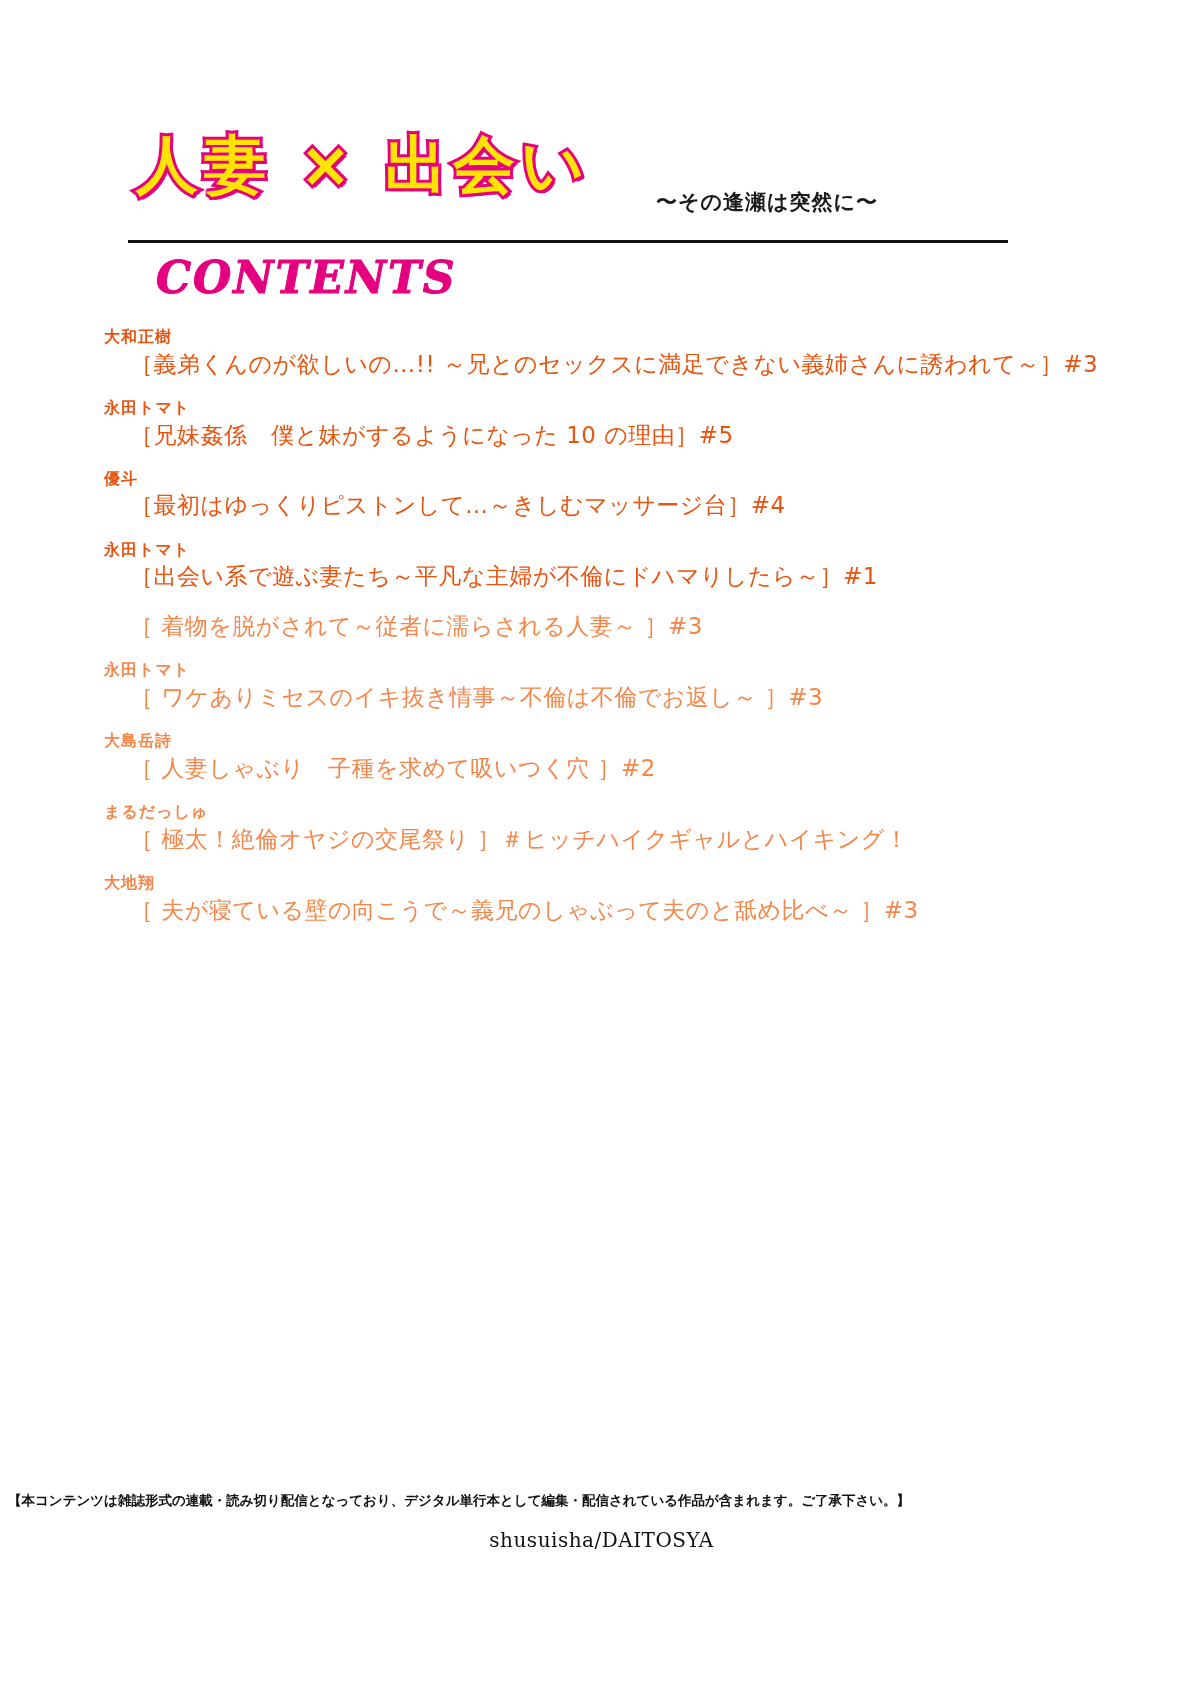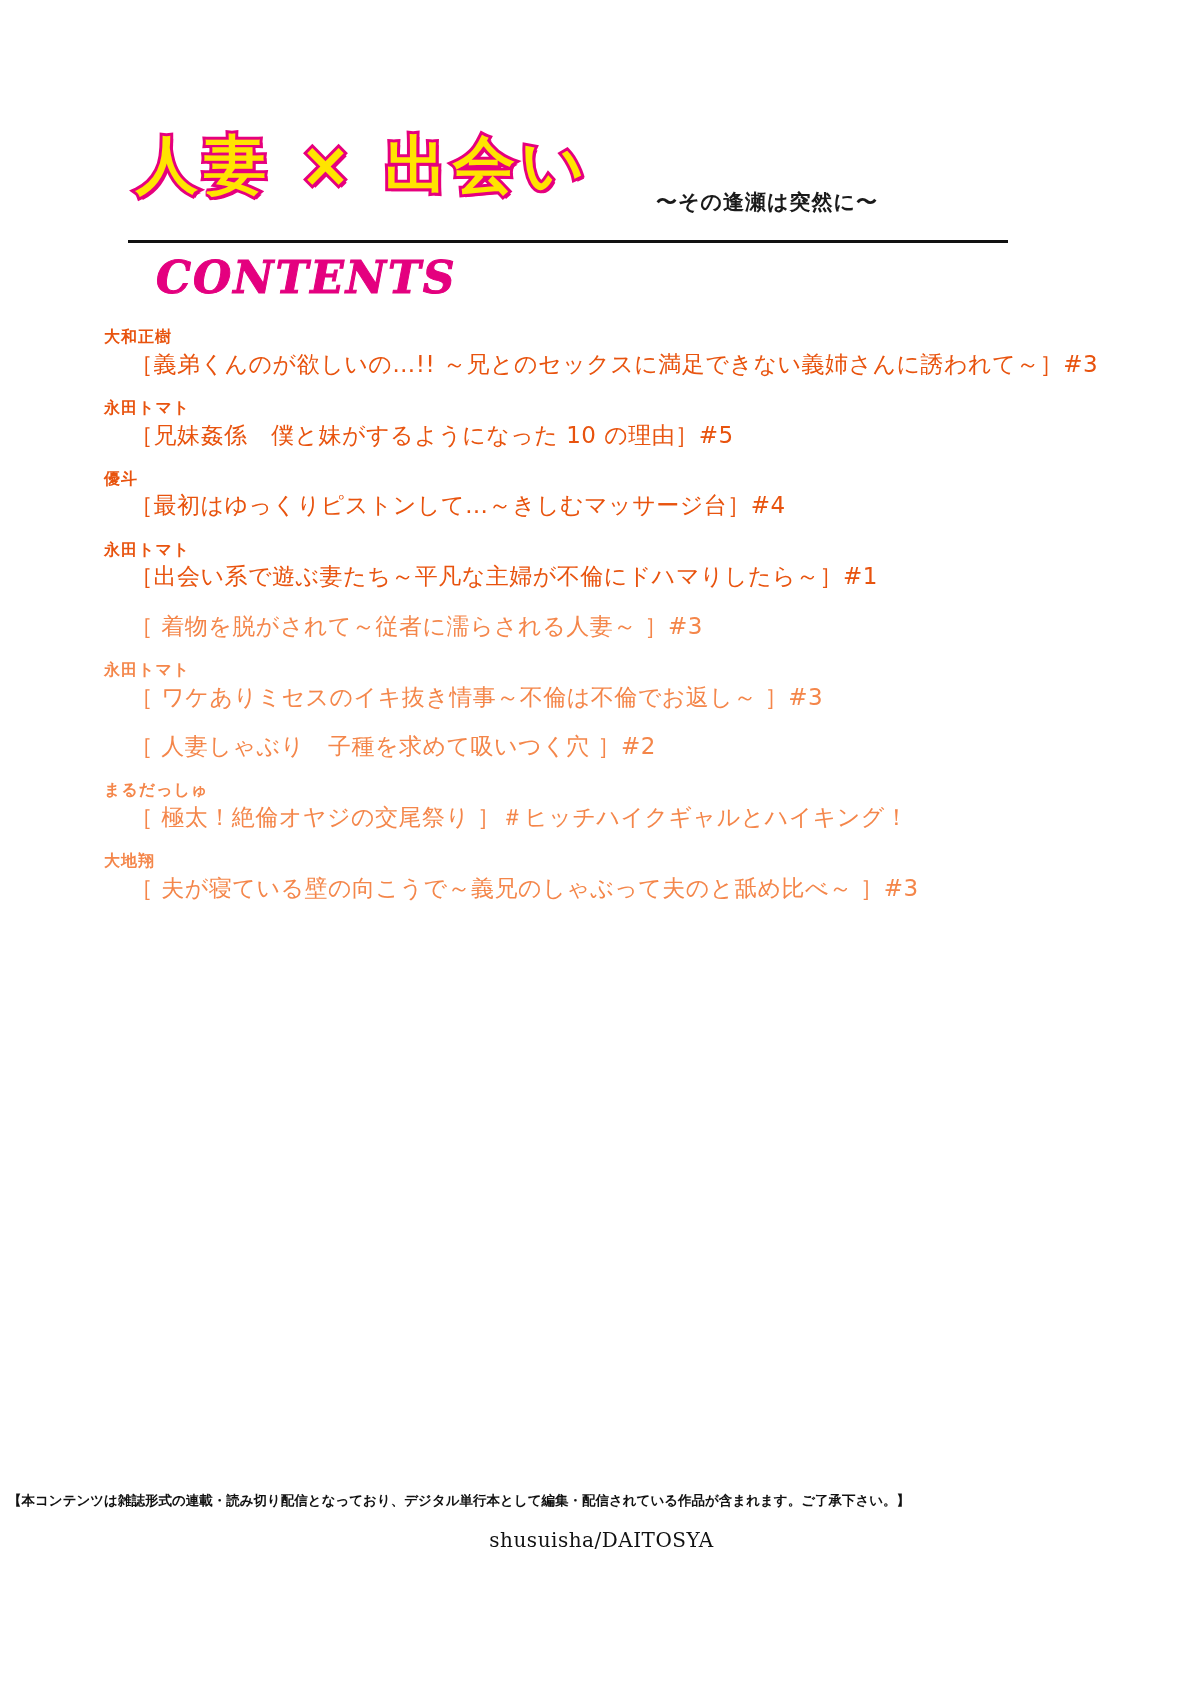--- a/index.html
+++ b/index.html
@@ -182,20 +182,21 @@
       <div class="title">［ 着物を脱がされて～従者に濡らされる人妻～ ］#3</div>
     </div>
 
     <div class="entry alt">
       <div class="author">永田トマト</div>
       <div class="title">［ ワケありミセスのイキ抜き情事～不倫は不倫でお返し～ ］#3</div>
     </div>
 
 
     <div class="entry alt">
+      <div class="author">大島岳詩</div>
       <div class="title">［ 人妻しゃぶり　子種を求めて吸いつく穴 ］#2</div>
     </div>
 
     <div class="entry alt">
       <div class="author">まるだっしゅ</div>
       <div class="title">［ 極太！絶倫オヤジの交尾祭り ］＃ヒッチハイクギャルとハイキング！</div>
     </div>
 
     <div class="entry alt">
       <div class="author">大地翔</div>

